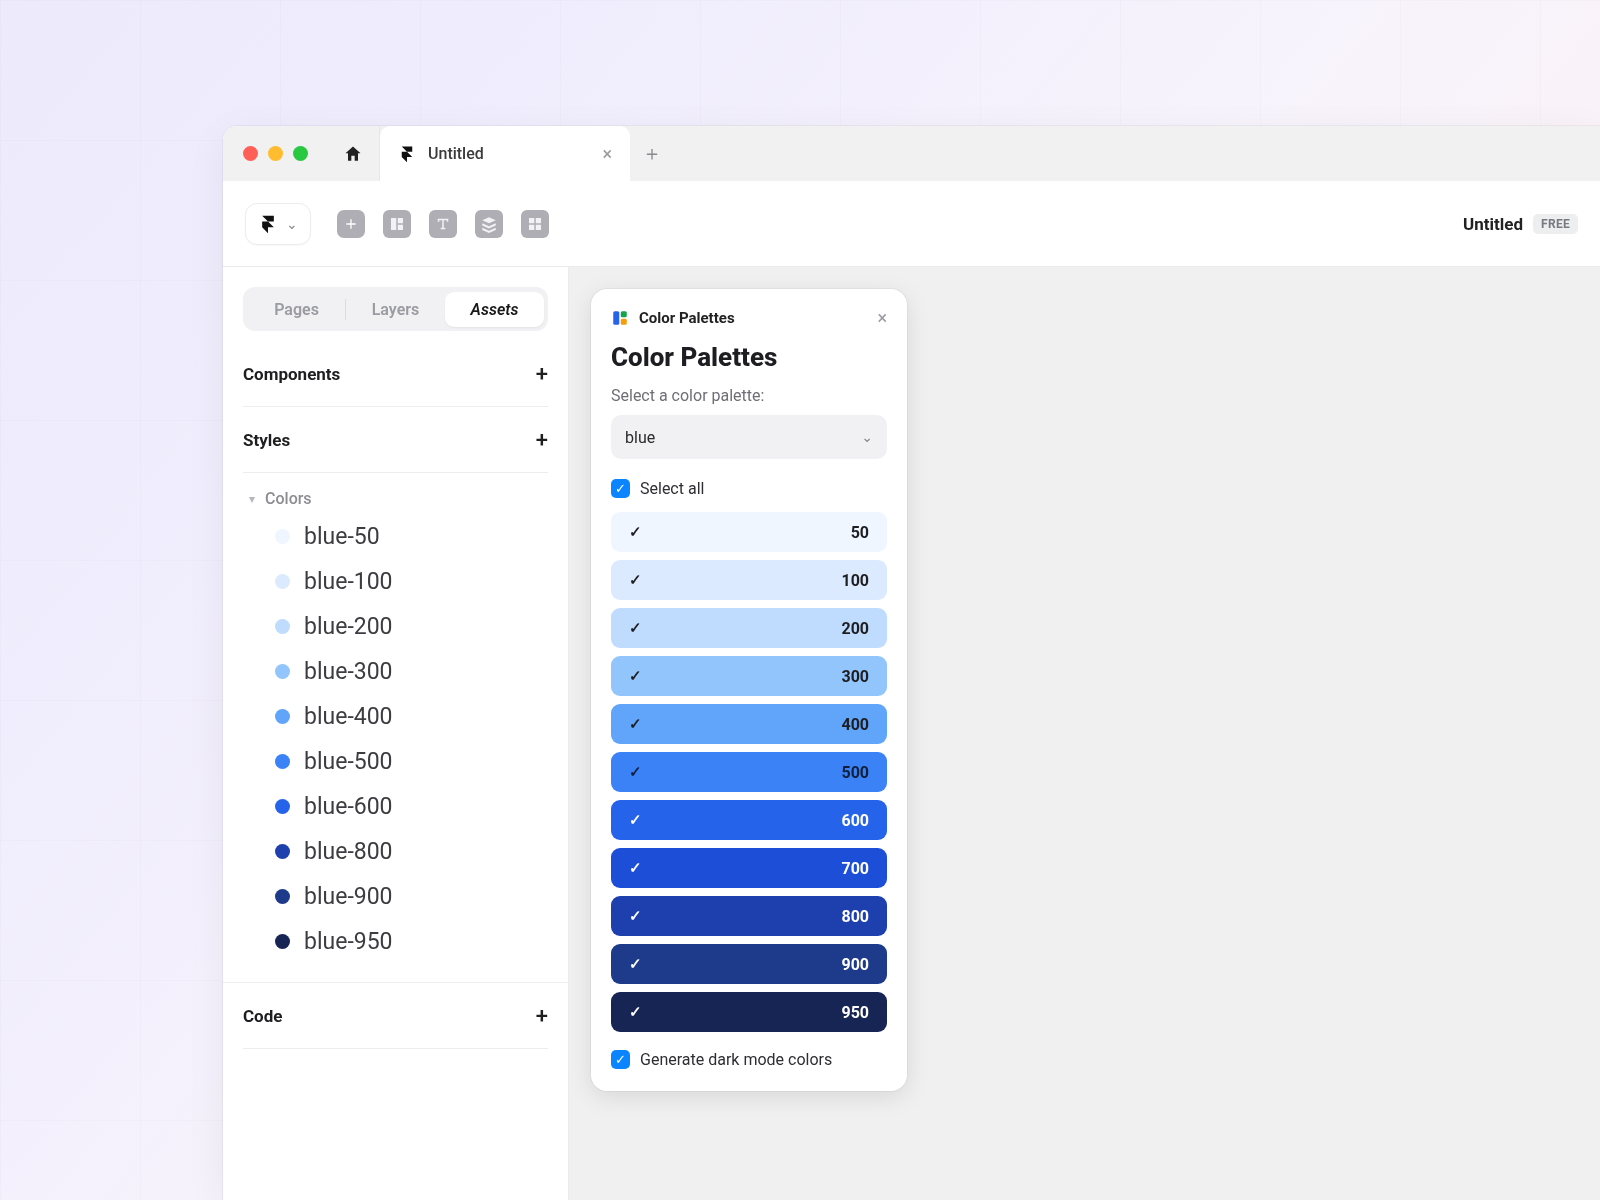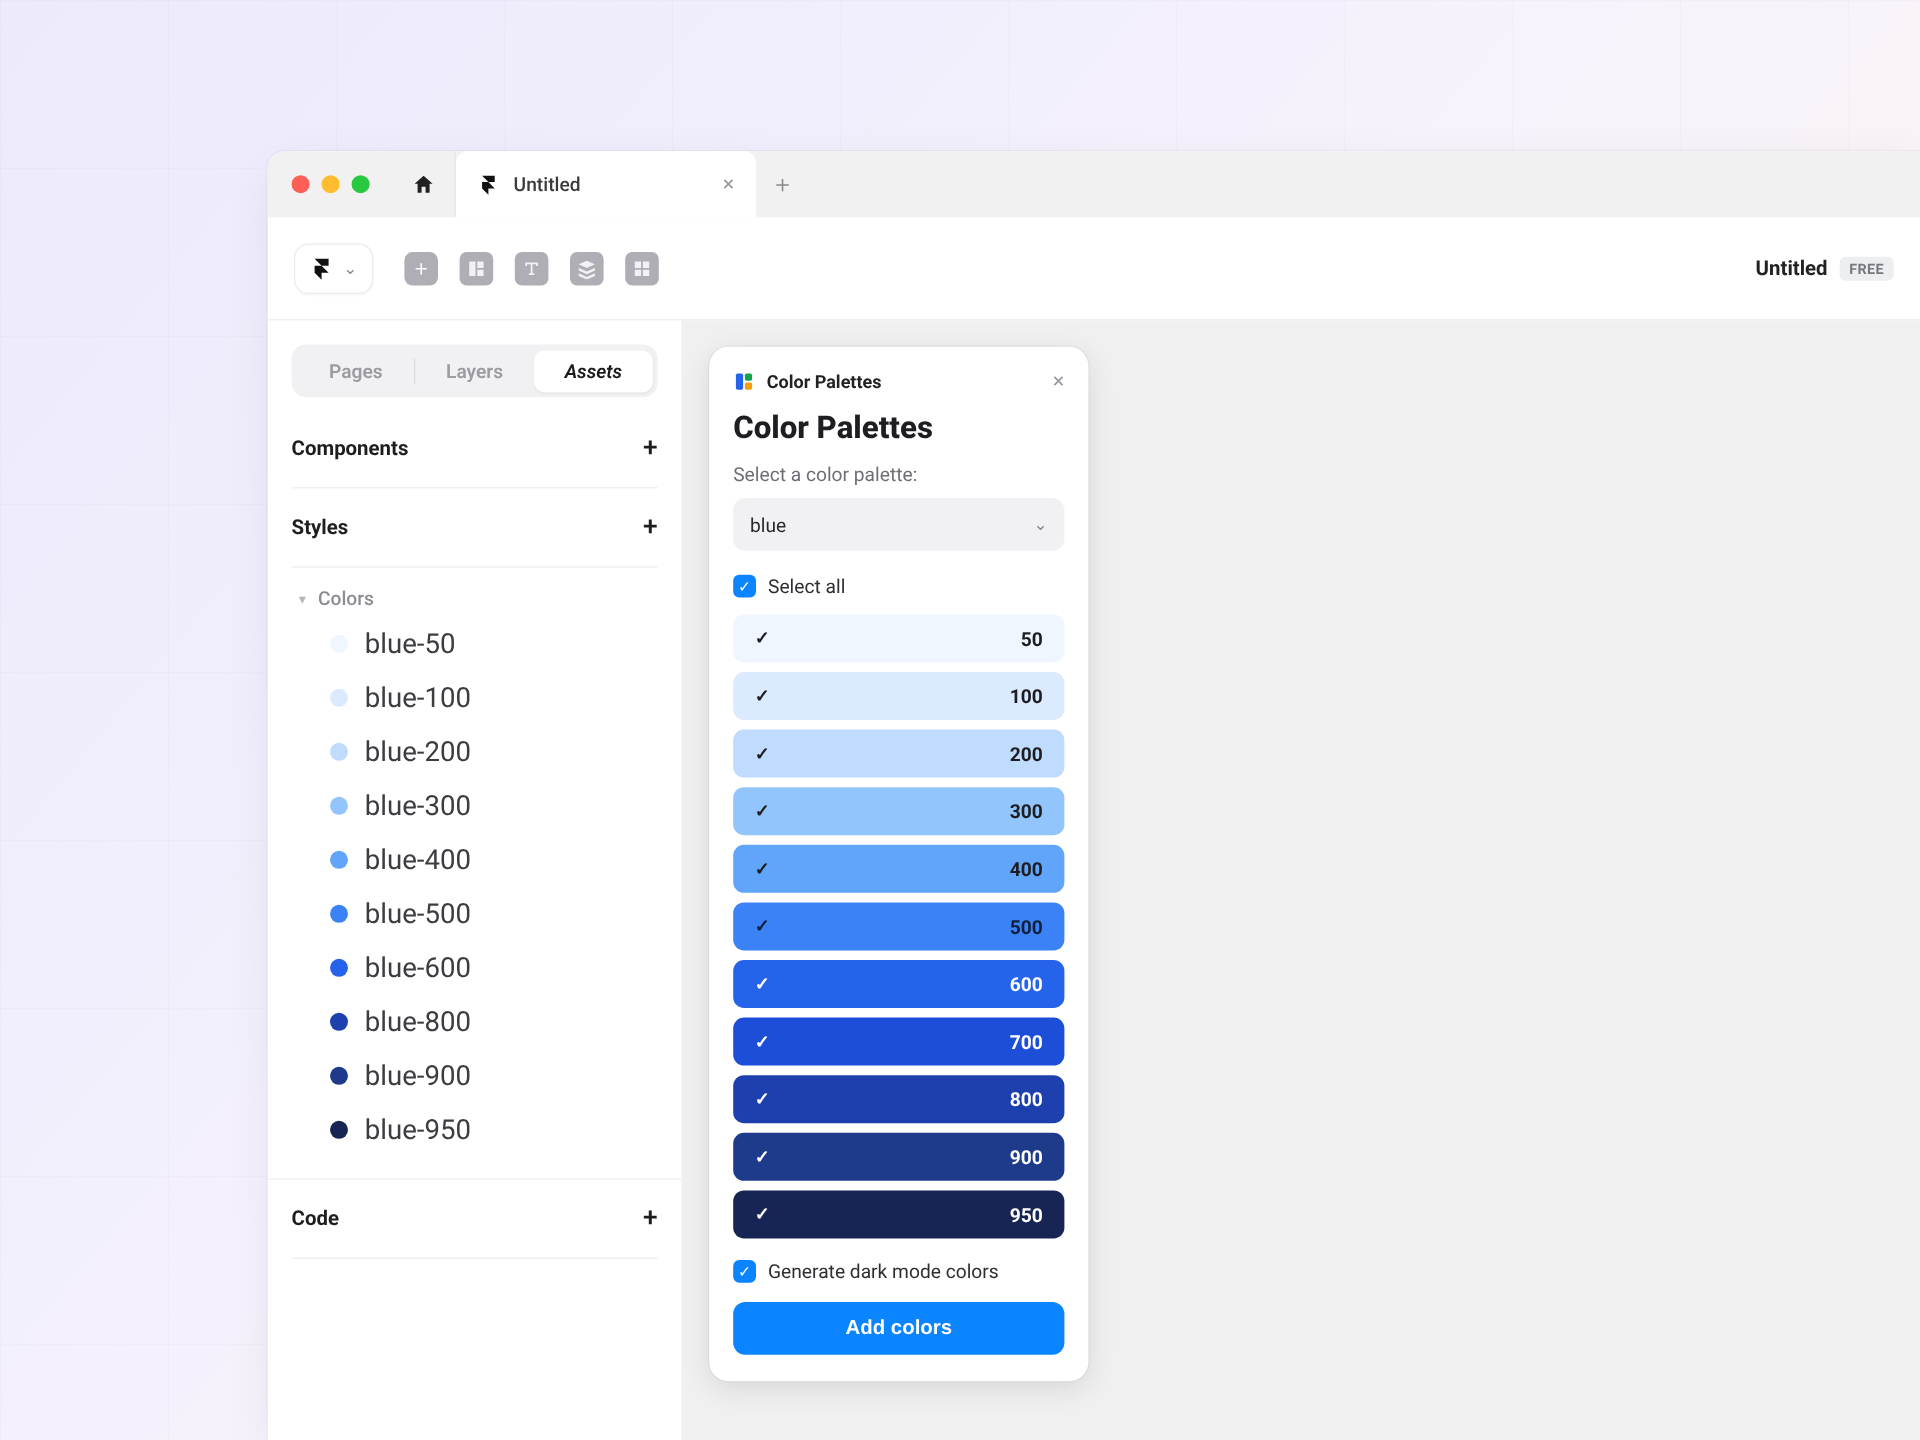--- a/index.html
+++ b/index.html
@@ -427,18 +427,17 @@
             </div>
             <div class="srow" style="background: rgb(23, 37, 84); color: rgb(255, 255, 255);">
               <span class="tick">✓</span>
               <span>950</span>
             </div>
           </div>
         <div class="check-row gen">
           <span class="chk">✓</span>
           <span>Generate dark mode colors</span>
         </div>
-        <button class="primary-btn">Add colors</button>
       </div>
     </div>
 
   </div>
 </div>
 
 </body></html>

